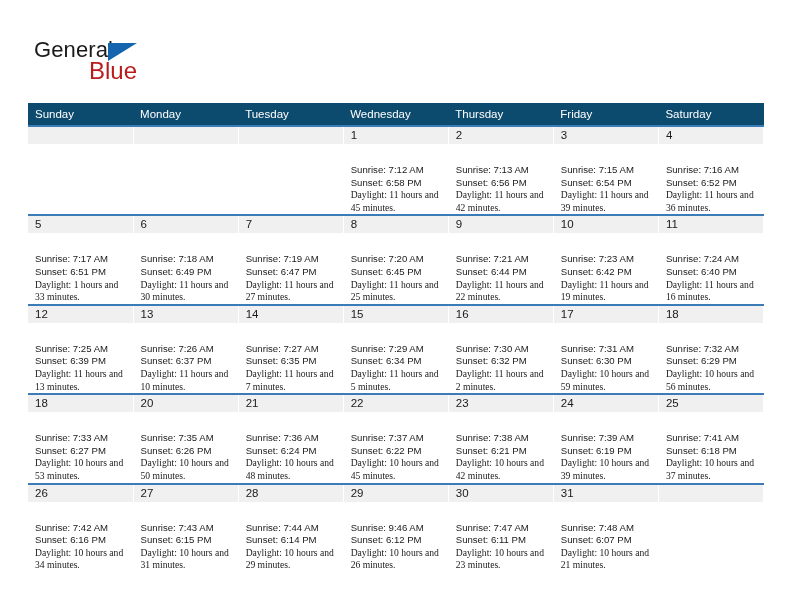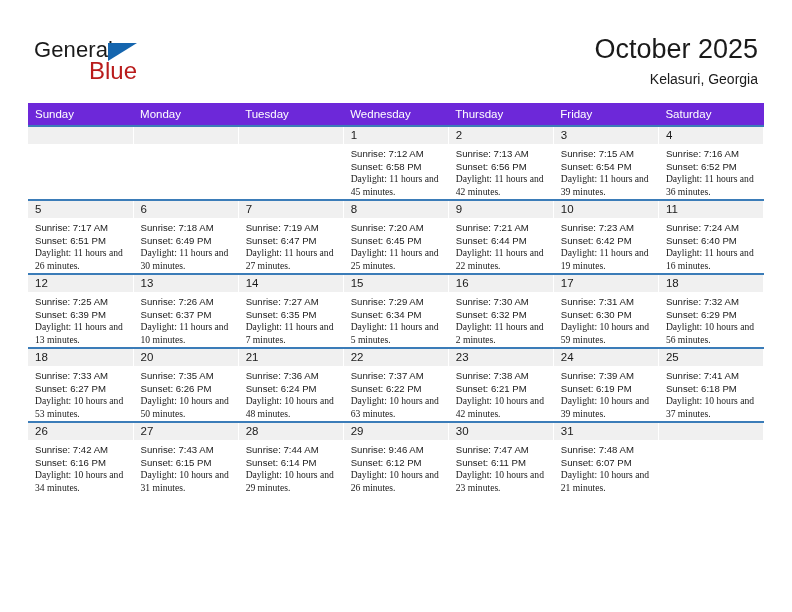--- a/index.html
+++ b/index.html
@@ -87,21 +87,21 @@
   
   .calendar {
     position: absolute;
     left: 28px;
     top: 103px;
     width: 736px;
     border-collapse: collapse;
     table-layout: fixed;
   }
   .calendar th {
-    background: #6d28d9;
+    background: #0c4a6e;
     color: #ffffff;
     font-size: 11.5px;
     font-weight: normal;
     text-align: left;
     padding: 5px 0 5px 7px;
     height: 12px;
     border: none;
   }
   .calendar td {
     vertical-align: top;
@@ -125,20 +125,21 @@
     line-height: 15px;
   }
   .empty .daynum-band {
     background: #F0F0F0;
   }
   .cell-body {
     padding: 4px 5px 0 7px;
     font-size: 9.6px;
     line-height: 12.6px;
     color: #1a1a1a;
+    margin-top: 16px;
   }
   .cell-body div {
     white-space: nowrap;
   }
   .cell-body .wrap {
     white-space: normal;
     font-family: Liberation Serif, serif;
   }
 </style>
 </head>
@@ -147,24 +148,20 @@
 <div class="page">
 
   <div class="header">
 
     <div class="logo">
       <span class="logo-general">General</span>
       <span class="logo-triangle"></span>
       <span class="logo-blue">Blue</span>
     </div>
 
-    <div class="title-block">
-      <h1 class="month-title">October 2025</h1>
-      <p class="location">Kelasuri, Georgia</p>
-    </div>
 
   </div>
 
   <table class="calendar">
     <thead>
       <tr>
         <th>Sunday</th>
         <th>Monday</th>
         <th>Tuesday</th>
         <th>Wednesday</th>
@@ -218,21 +215,21 @@
           </div>
         </td>
       </tr>
 
       <tr>
         <td>
           <div class="daynum-band">5</div>
           <div class="cell-body">
             <div>Sunrise: 7:17 AM</div>
             <div>Sunset: 6:51 PM</div>
-            <div class="wrap">Daylight: 11 hours and 26 minutes.</div>
+            <div class="wrap">Daylight: 1 hours and 33 minutes.</div>
           </div>
         </td>
         <td>
           <div class="daynum-band">6</div>
           <div class="cell-body">
             <div>Sunrise: 7:18 AM</div>
             <div>Sunset: 6:49 PM</div>
             <div class="wrap">Daylight: 11 hours and 30 minutes.</div>
           </div>
         </td>
@@ -360,21 +357,21 @@
             <div>Sunrise: 7:36 AM</div>
             <div>Sunset: 6:24 PM</div>
             <div class="wrap">Daylight: 10 hours and 48 minutes.</div>
           </div>
         </td>
         <td>
           <div class="daynum-band">22</div>
           <div class="cell-body">
             <div>Sunrise: 7:37 AM</div>
             <div>Sunset: 6:22 PM</div>
-            <div class="wrap">Daylight: 10 hours and 63 minutes.</div>
+            <div class="wrap">Daylight: 10 hours and 45 minutes.</div>
           </div>
         </td>
         <td>
           <div class="daynum-band">23</div>
           <div class="cell-body">
             <div>Sunrise: 7:38 AM</div>
             <div>Sunset: 6:21 PM</div>
             <div class="wrap">Daylight: 10 hours and 42 minutes.</div>
           </div>
         </td>

